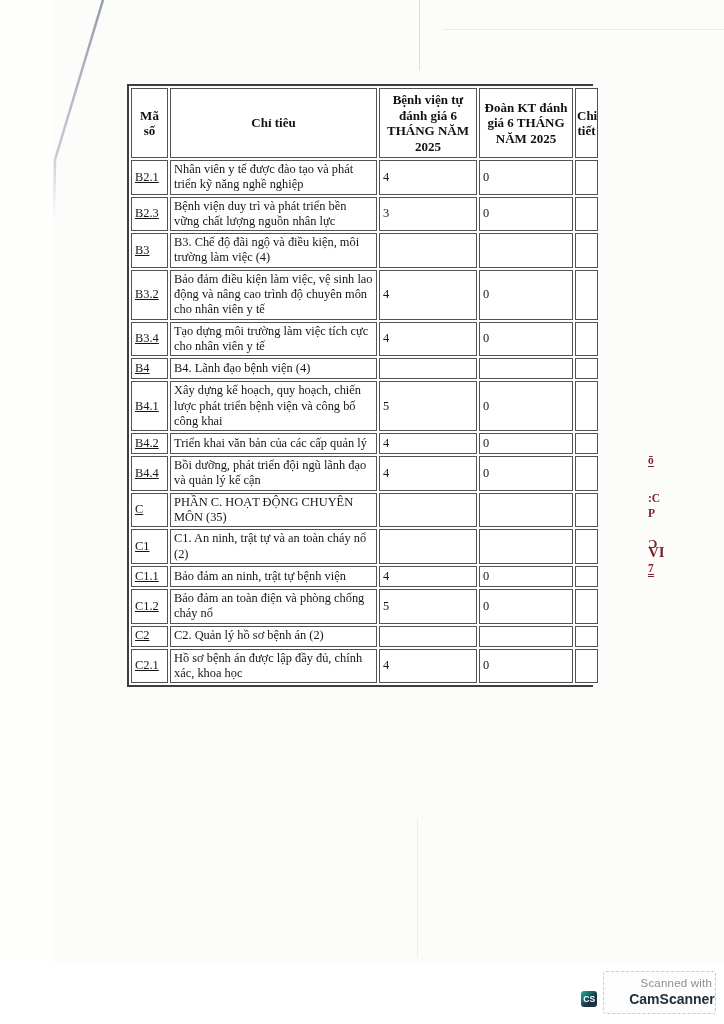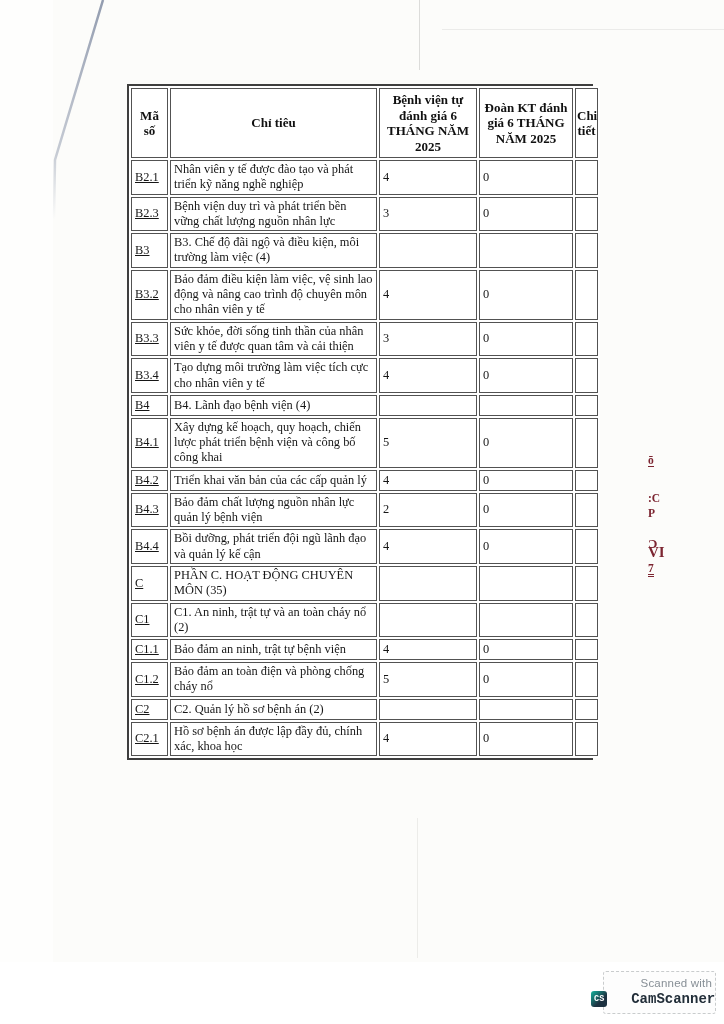--- a/index.html
+++ b/index.html
@@ -57,21 +57,21 @@
   .stamp .frag:nth-child(5){top:90px;font-size:13px;}
   .stamp .frag:nth-child(6){top:114px;border-bottom:3px double #7c2531;}
 
   
   .badge{
     position:absolute;left:603px;top:971px;width:113px;box-sizing:border-box;
     border:1px dashed #c9cccd;border-radius:3px;background:#fdfdfd;
     padding:5px 3px 6px;text-align:right;font-family:"Liberation Sans",sans-serif;
   }
   .badge-line1{font-size:11.5px;color:#878f96;letter-spacing:.2px;}
-  .badge-line2{margin-top:2px;display:flex;align-items:center;justify-content:center;gap:9px;font-family:Liberation Mono, monospace;}
+  .badge-line2{margin-top:2px;display:flex;align-items:center;justify-content:center;gap:17px;}
   .cs-icon{
     width:16px;height:16px;border-radius:3px;flex:0 0 16px;
     background:linear-gradient(135deg,#16b49e 0%,#1c3140 62%);
     color:#ffffff;font-size:8.5px;font-weight:bold;
     display:inline-flex;align-items:center;justify-content:center;
   }
   .cs-text{font-size:14px;font-weight:bold;color:#222e39;margin-left:15px;}
   .tm{font-size:6px;color:#9aa0a5;vertical-align:top;line-height:8px;}
 </style>
 </head>
@@ -136,27 +136,20 @@
             <td class="cell-detail"></td>
           </tr>
           <tr>
             <td class="cell-code">B3.2</td>
             <td class="cell-label">Bảo đảm điều kiện làm việc, vệ sinh lao động và nâng cao trình độ chuyên môn cho nhân viên y tế</td>
             <td class="cell-score">4</td>
             <td class="cell-score">0</td>
             <td class="cell-detail"></td>
           </tr>
           <tr>
-            <td class="cell-code">B3.3</td>
-            <td class="cell-label">Sức khỏe, đời sống tinh thần của nhân viên y tế được quan tâm và cải thiện</td>
-            <td class="cell-score">3</td>
-            <td class="cell-score">0</td>
-            <td class="cell-detail"></td>
-          </tr>
-          <tr>
             <td class="cell-code">B3.4</td>
             <td class="cell-label">Tạo dựng môi trường làm việc tích cực cho nhân viên y tế</td>
             <td class="cell-score">4</td>
             <td class="cell-score">0</td>
             <td class="cell-detail"></td>
           </tr>
           <tr>
             <td class="cell-code">B4</td>
             <td class="cell-label">B4. Lãnh đạo bệnh viện (4)</td>
             <td class="cell-score"></td>
@@ -167,27 +160,20 @@
             <td class="cell-code">B4.1</td>
             <td class="cell-label">Xây dựng kế hoạch, quy hoạch, chiến lược phát triển bệnh viện và công bố công khai</td>
             <td class="cell-score">5</td>
             <td class="cell-score">0</td>
             <td class="cell-detail"></td>
           </tr>
           <tr>
             <td class="cell-code">B4.2</td>
             <td class="cell-label">Triển khai văn bản của các cấp quản lý</td>
             <td class="cell-score">4</td>
-            <td class="cell-score">0</td>
-            <td class="cell-detail"></td>
-          </tr>
-          <tr>
-            <td class="cell-code">B4.3</td>
-            <td class="cell-label">Bảo đảm chất lượng nguồn nhân lực quản lý bệnh viện</td>
-            <td class="cell-score">2</td>
             <td class="cell-score">0</td>
             <td class="cell-detail"></td>
           </tr>
           <tr>
             <td class="cell-code">B4.4</td>
             <td class="cell-label">Bồi dưỡng, phát triển đội ngũ lãnh đạo và quản lý kế cận</td>
             <td class="cell-score">4</td>
             <td class="cell-score">0</td>
             <td class="cell-detail"></td>
           </tr>

